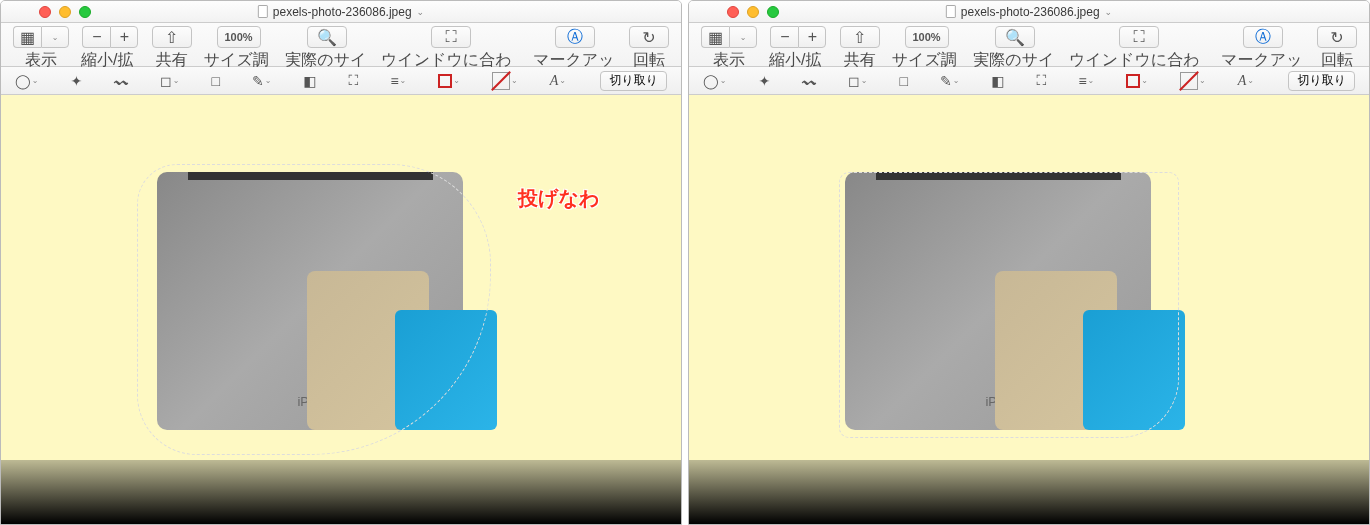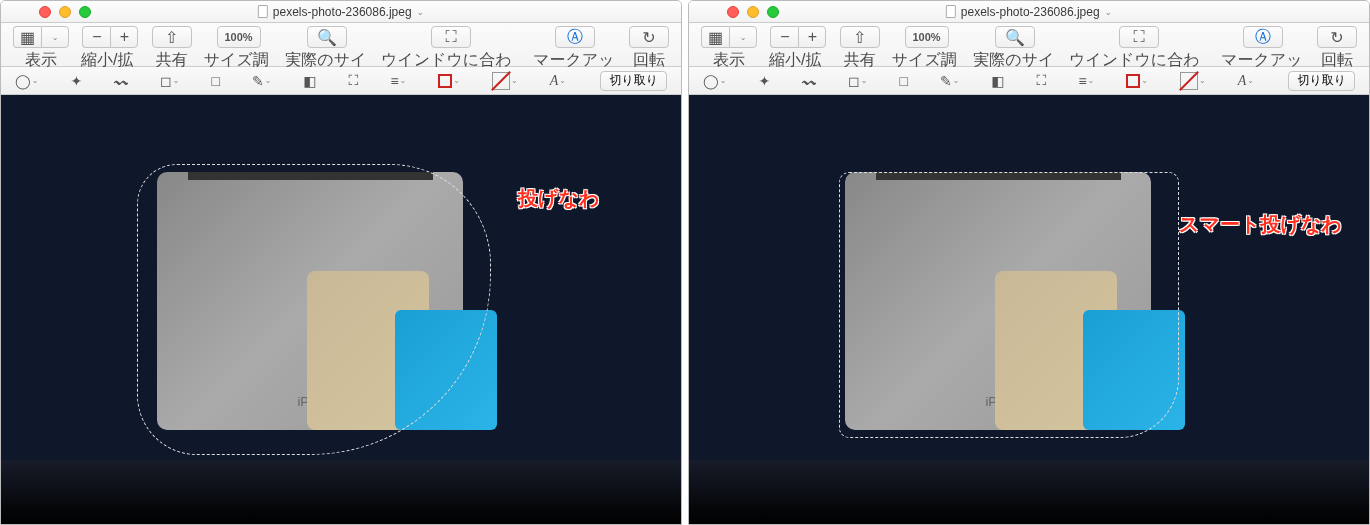--- a/index.html
+++ b/index.html
@@ -29,21 +29,21 @@
 .active{color:#0b6ad6;}
 .toolbar2{height:28px;background:linear-gradient(#fafafa,#efefef);border-bottom:1px solid #ccc;display:flex;align-items:center;padding:0 14px;gap:32px;}
 .t2item{display:flex;align-items:center;gap:1px;}
 .t2ic{font-size:14px;color:#555;}
 .car{font-size:8px;color:#888;}
 .swatch{width:14px;height:14px;border:2px solid #cc2222;}
 .diag{width:18px;height:18px;position:relative;}
 .diag::before{content:"";position:absolute;inset:0;border:1px solid #999;}
 .diag::after{content:"";position:absolute;width:26px;height:2px;background:#cc2222;transform:rotate(-45deg);top:8px;left:-4px;}
 .crop{margin-left:auto;height:20px;background:linear-gradient(#fdfdfd,#f0f0f0);border:1px solid #c4c4c4;border-radius:4px;font-size:12px;padding:0 8px;display:flex;align-items:center;}
-.canvas{flex:1;background:#0f172a;position:relative;display:flex;justify-content:center;align-items:center;overflow:hidden;text-align:right;}
+.canvas{flex:1;background:#fef9c3;position:relative;display:flex;justify-content:center;align-items:center;overflow:hidden;text-align:right;}
 .photo{position:relative;width:100%;height:100%;}
 .refl{position:absolute;bottom:0;left:0;right:0;height:15%;background:linear-gradient(to bottom,rgba(40,40,40,0.3),#000);}
 .ipad{position:absolute;left:23%;top:18%;width:45%;height:60%;background:linear-gradient(135deg,#888,#aaa,#999);border-radius:10px;}
 .ipad::before{content:"";position:absolute;top:0;left:10%;right:10%;height:8px;background:#333;}
 .ipad::after{content:"iPad";position:absolute;bottom:8%;left:50%;transform:translateX(-50%);color:#666;font-size:13px;}
 .iphone{position:absolute;left:45%;top:41%;width:18%;height:37%;background:linear-gradient(135deg,#c8b896,#d4c49e);border-radius:8px;}
 .ipod{position:absolute;left:58%;top:50%;width:15%;height:28%;background:linear-gradient(135deg,#1a9fd4,#2bb4e8);border-radius:6px;}
 .apple{position:absolute;left:50%;top:42%;transform:translateX(-50%);font-size:22px;color:rgba(0,0,0,0.25);}
 .apple.sm{font-size:14px;top:44%;}
 .apple.xs{font-size:12px;color:rgba(0,0,0,0.35);}
@@ -283,16 +283,15 @@
           <span class="apple"></span>
         </div>
       <div class="iphone">
           <span class="apple sm"></span>
         </div>
       <div class="ipod">
           <span class="apple xs"></span>
         </div>
       <div class="refl"></div>
       <div class="sel smart"></div>
-      <div class="label l2">スマート投げなわ</div>
     </div>
   </div>
 </div>
 
 </body></html>

